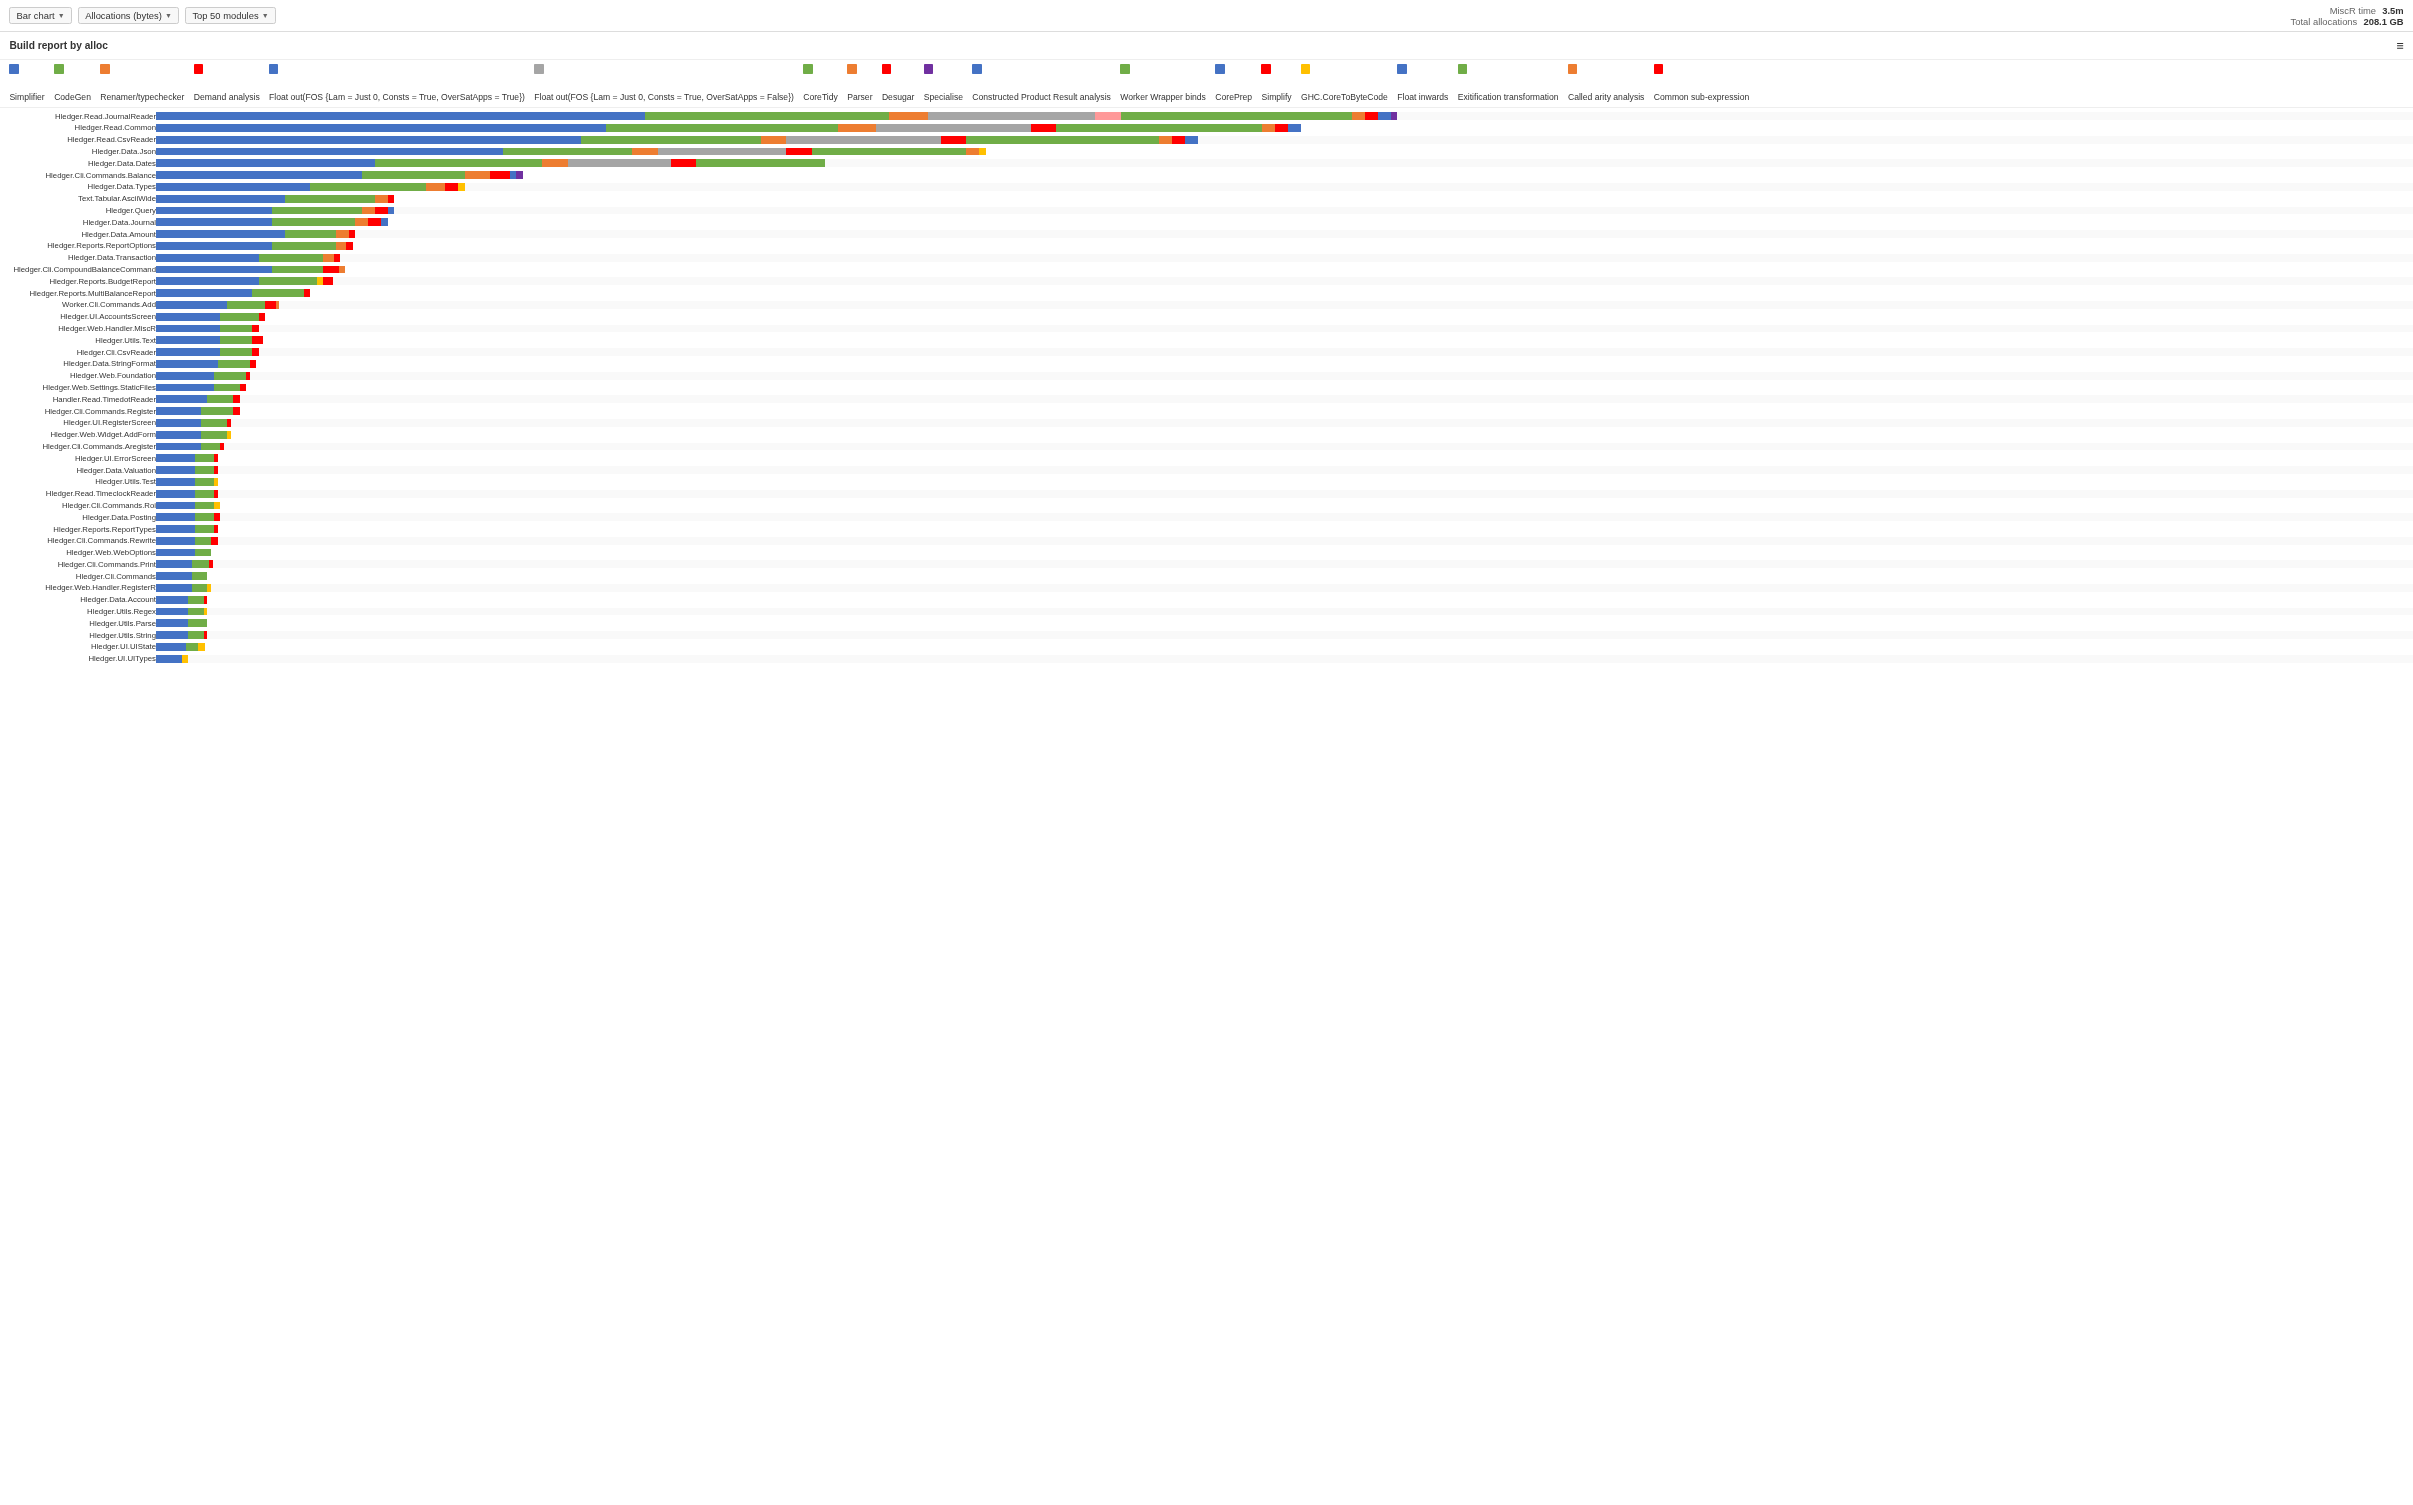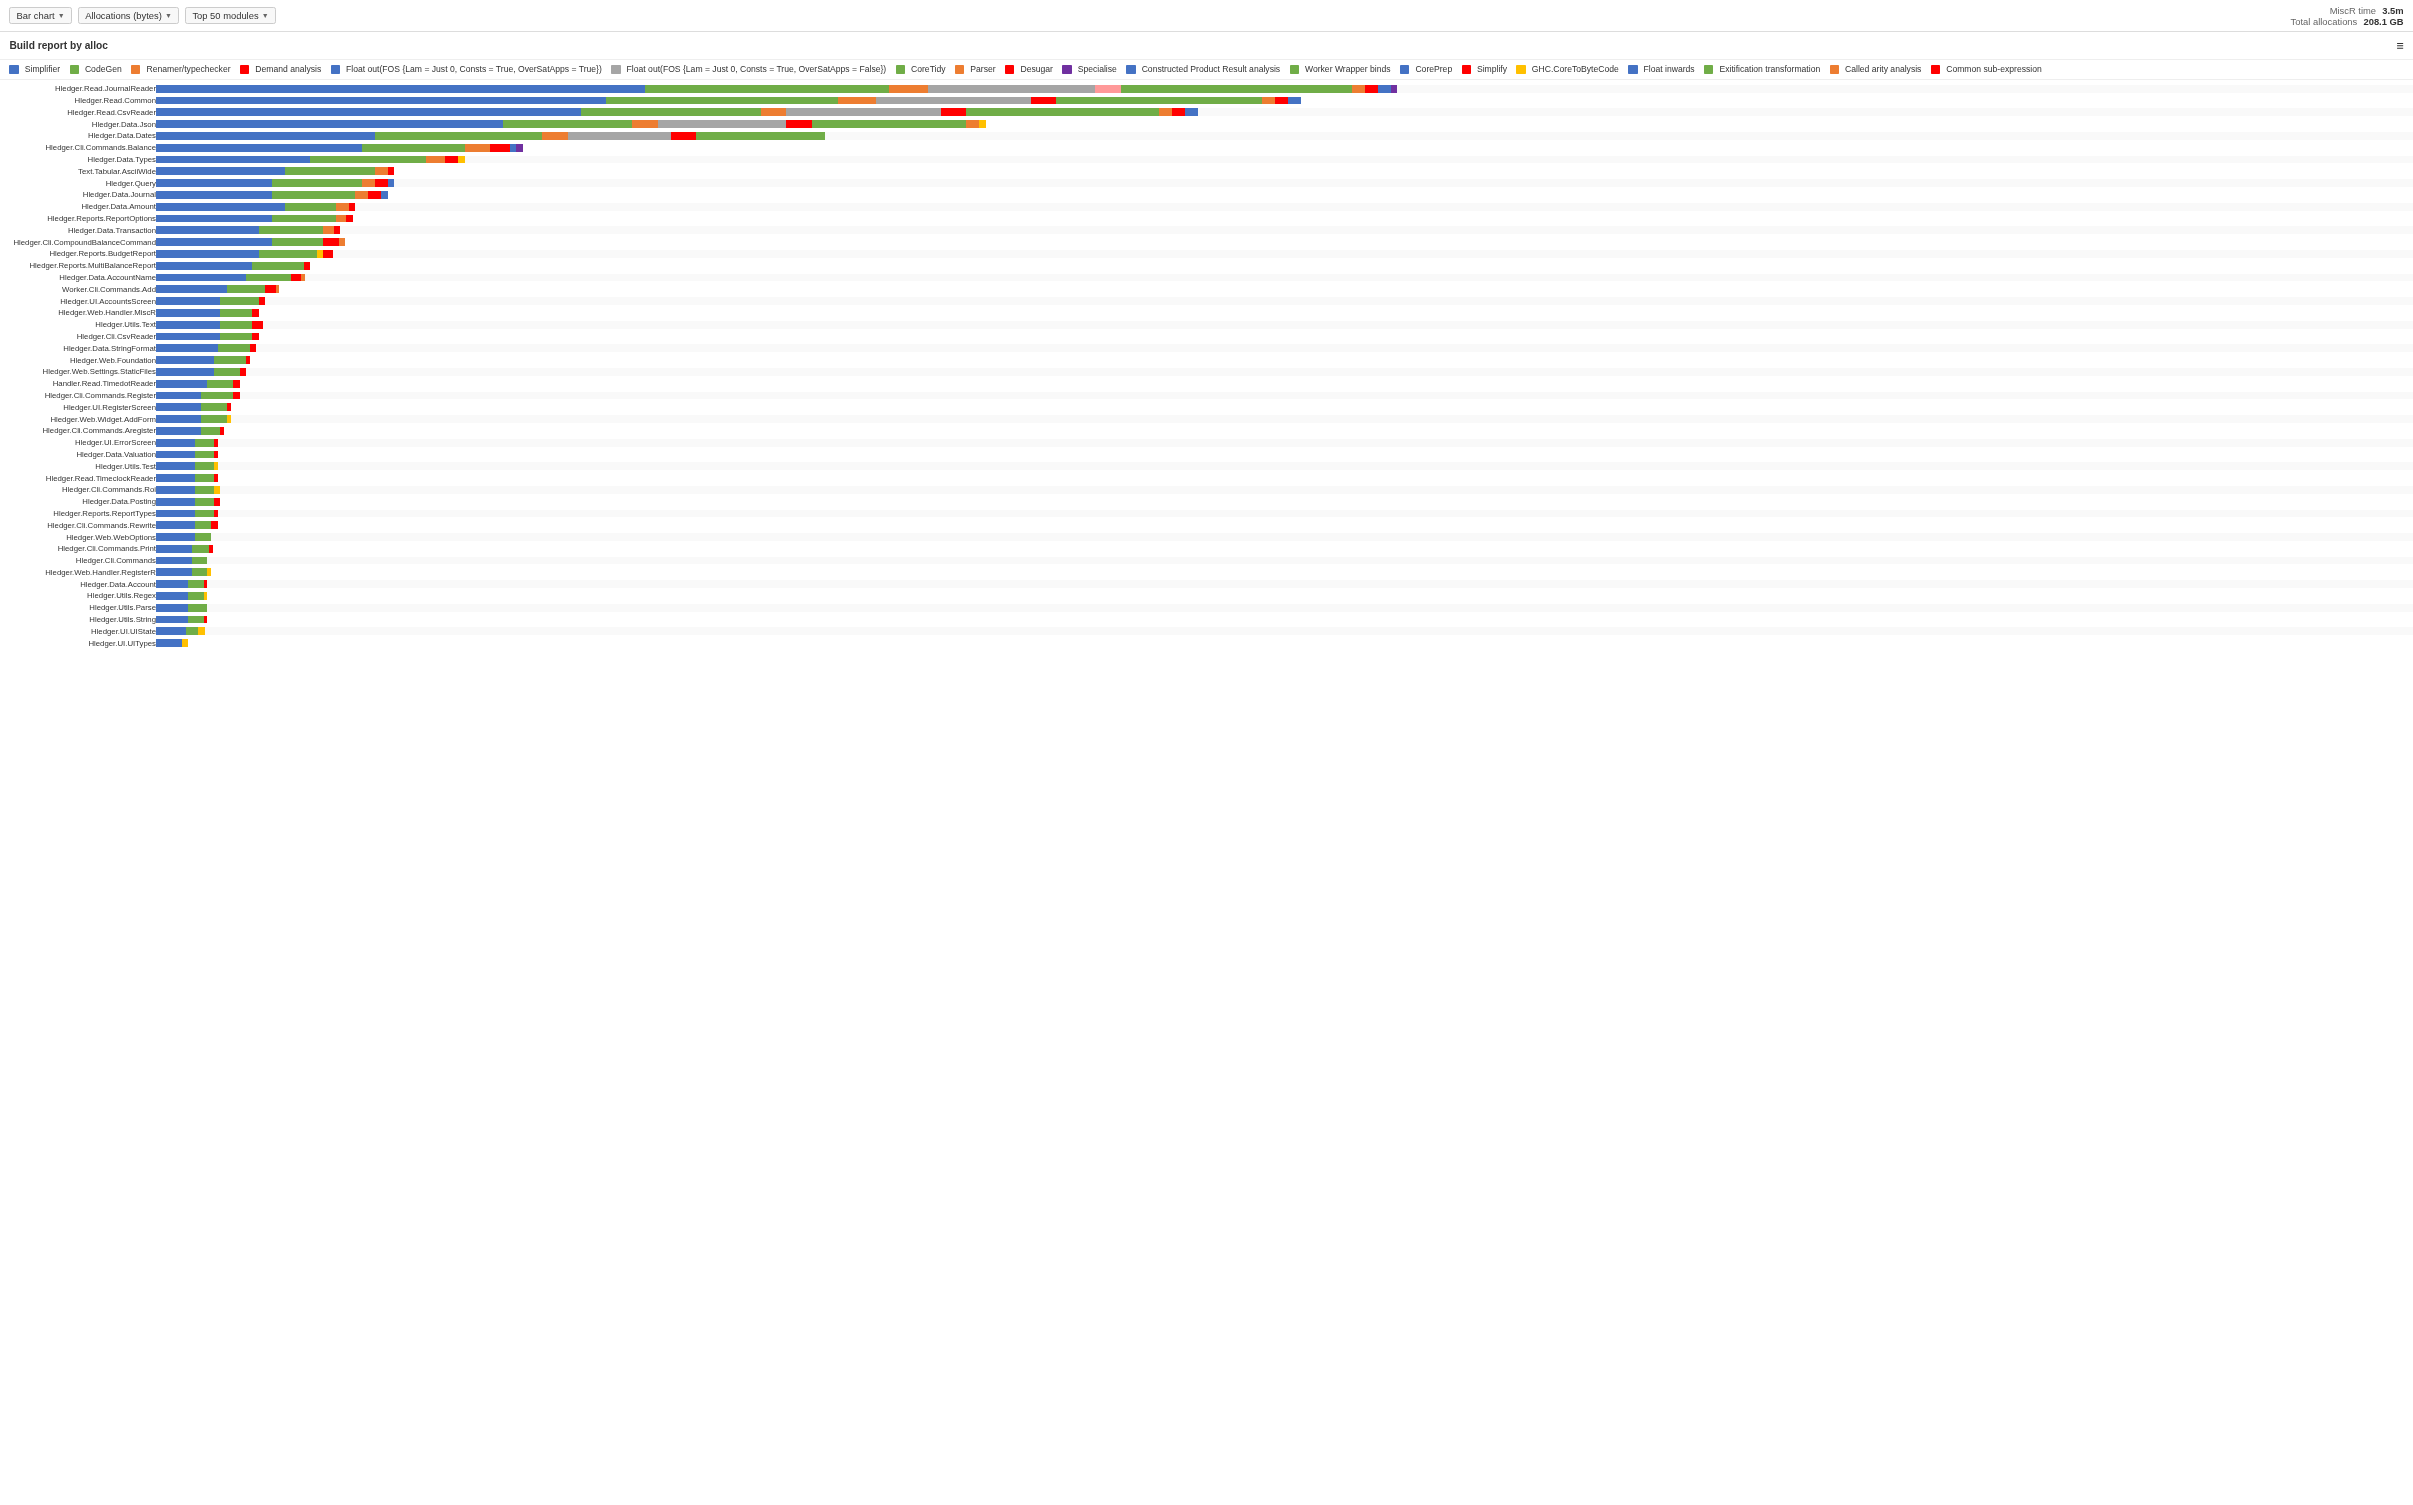--- a/index.html
+++ b/index.html
@@ -25,21 +25,21 @@
       display: flex; align-items: center; justify-content: space-between;
       padding: 6.2px 9.4px; border-bottom: 0.8px solid #eee;
     }
     .section-title { font-weight: bold; font-size: 10.2px; }
     .menu-icon { font-size: 12.5px; cursor: pointer; }
 
     .legend {
       display: flex; flex-wrap: wrap; gap: 3.1px 9.4px;
       padding: 4.7px 9.4px; border-bottom: 0.8px solid #eee; font-size: 8.6px;
     }
-    .legend-item { display: flex; align-items: flex-end; gap: 6px; }
+    .legend-item { display: flex; align-items: flex-start; gap: 18px; flex-direction: column; }
     .legend-color { width: 9.4px; height: 9.4px; border-radius: 0.8px; flex-shrink: 0; }
 
     .chart-area { padding: 3.1px 0; overflow-y: auto; }
     .bar-row {
       display: flex; align-items: center;
       height: 11px; margin-bottom: 0.8px;
     }
     .bar-label {
       width: 156px; text-align: right; padding-right: 0;
       font-size: 7.8px; color: #333; flex-shrink: 0; white-space: nowrap;
@@ -333,29 +333,20 @@
       </div>
       <div class="bar-row grid-row">
         <div class="bar-label">Hledger.Reports.MultiBalanceReport</div>
         <div class="bar-container">
           <div class="bar-segment" style="width: 4.27461%; background: rgb(68, 114, 196); min-width: 0.8px;"></div>
           <div class="bar-segment" style="width: 2.27979%; background: rgb(112, 173, 71); min-width: 0.8px;"></div>
           <div class="bar-segment" style="width: 0.284974%; background: rgb(255, 0, 0); min-width: 0.8px;"></div>
         </div>
       </div>
       <div class="bar-row grid-row">
-        <div class="bar-label">Hledger.Data.AccountName</div>
-        <div class="bar-container">
-          <div class="bar-segment" style="width: 3.98964%; background: rgb(68, 114, 196); min-width: 0.8px;"></div>
-          <div class="bar-segment" style="width: 1.99482%; background: rgb(112, 173, 71); min-width: 0.8px;"></div>
-          <div class="bar-segment" style="width: 0.455959%; background: rgb(255, 0, 0); min-width: 0.8px;"></div>
-          <div class="bar-segment" style="width: 0.170984%; background: rgb(237, 125, 49); min-width: 0.8px;"></div>
-        </div>
-      </div>
-      <div class="bar-row grid-row">
         <div class="bar-label">Worker.Cli.Commands.Add</div>
         <div class="bar-container">
           <div class="bar-segment" style="width: 3.13471%; background: rgb(68, 114, 196); min-width: 0.8px;"></div>
           <div class="bar-segment" style="width: 1.70984%; background: rgb(112, 173, 71); min-width: 0.8px;"></div>
           <div class="bar-segment" style="width: 0.455959%; background: rgb(255, 0, 0); min-width: 0.8px;"></div>
           <div class="bar-segment" style="width: 0.170984%; background: rgb(237, 125, 49); min-width: 0.8px;"></div>
         </div>
       </div>
       <div class="bar-row grid-row">
         <div class="bar-label">Hledger.UI.AccountsScreen</div>

